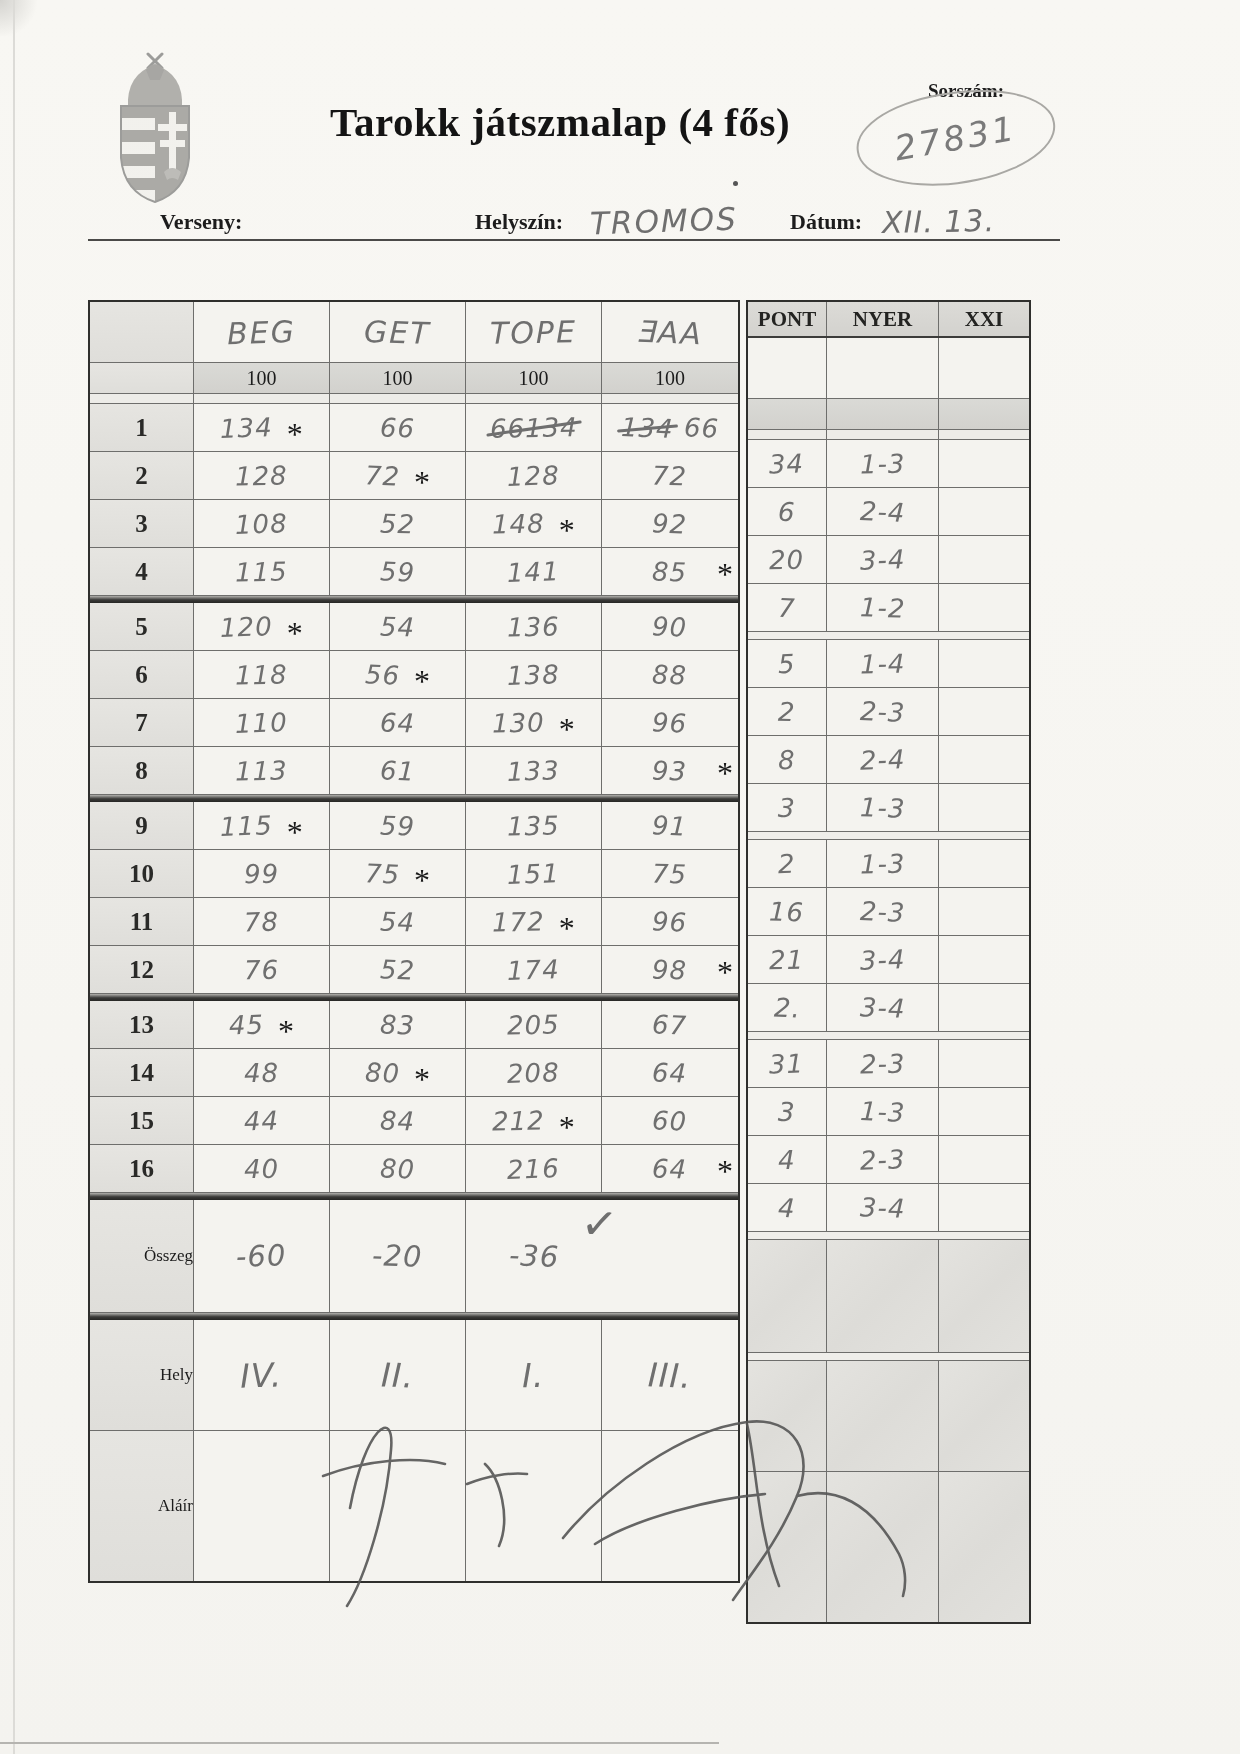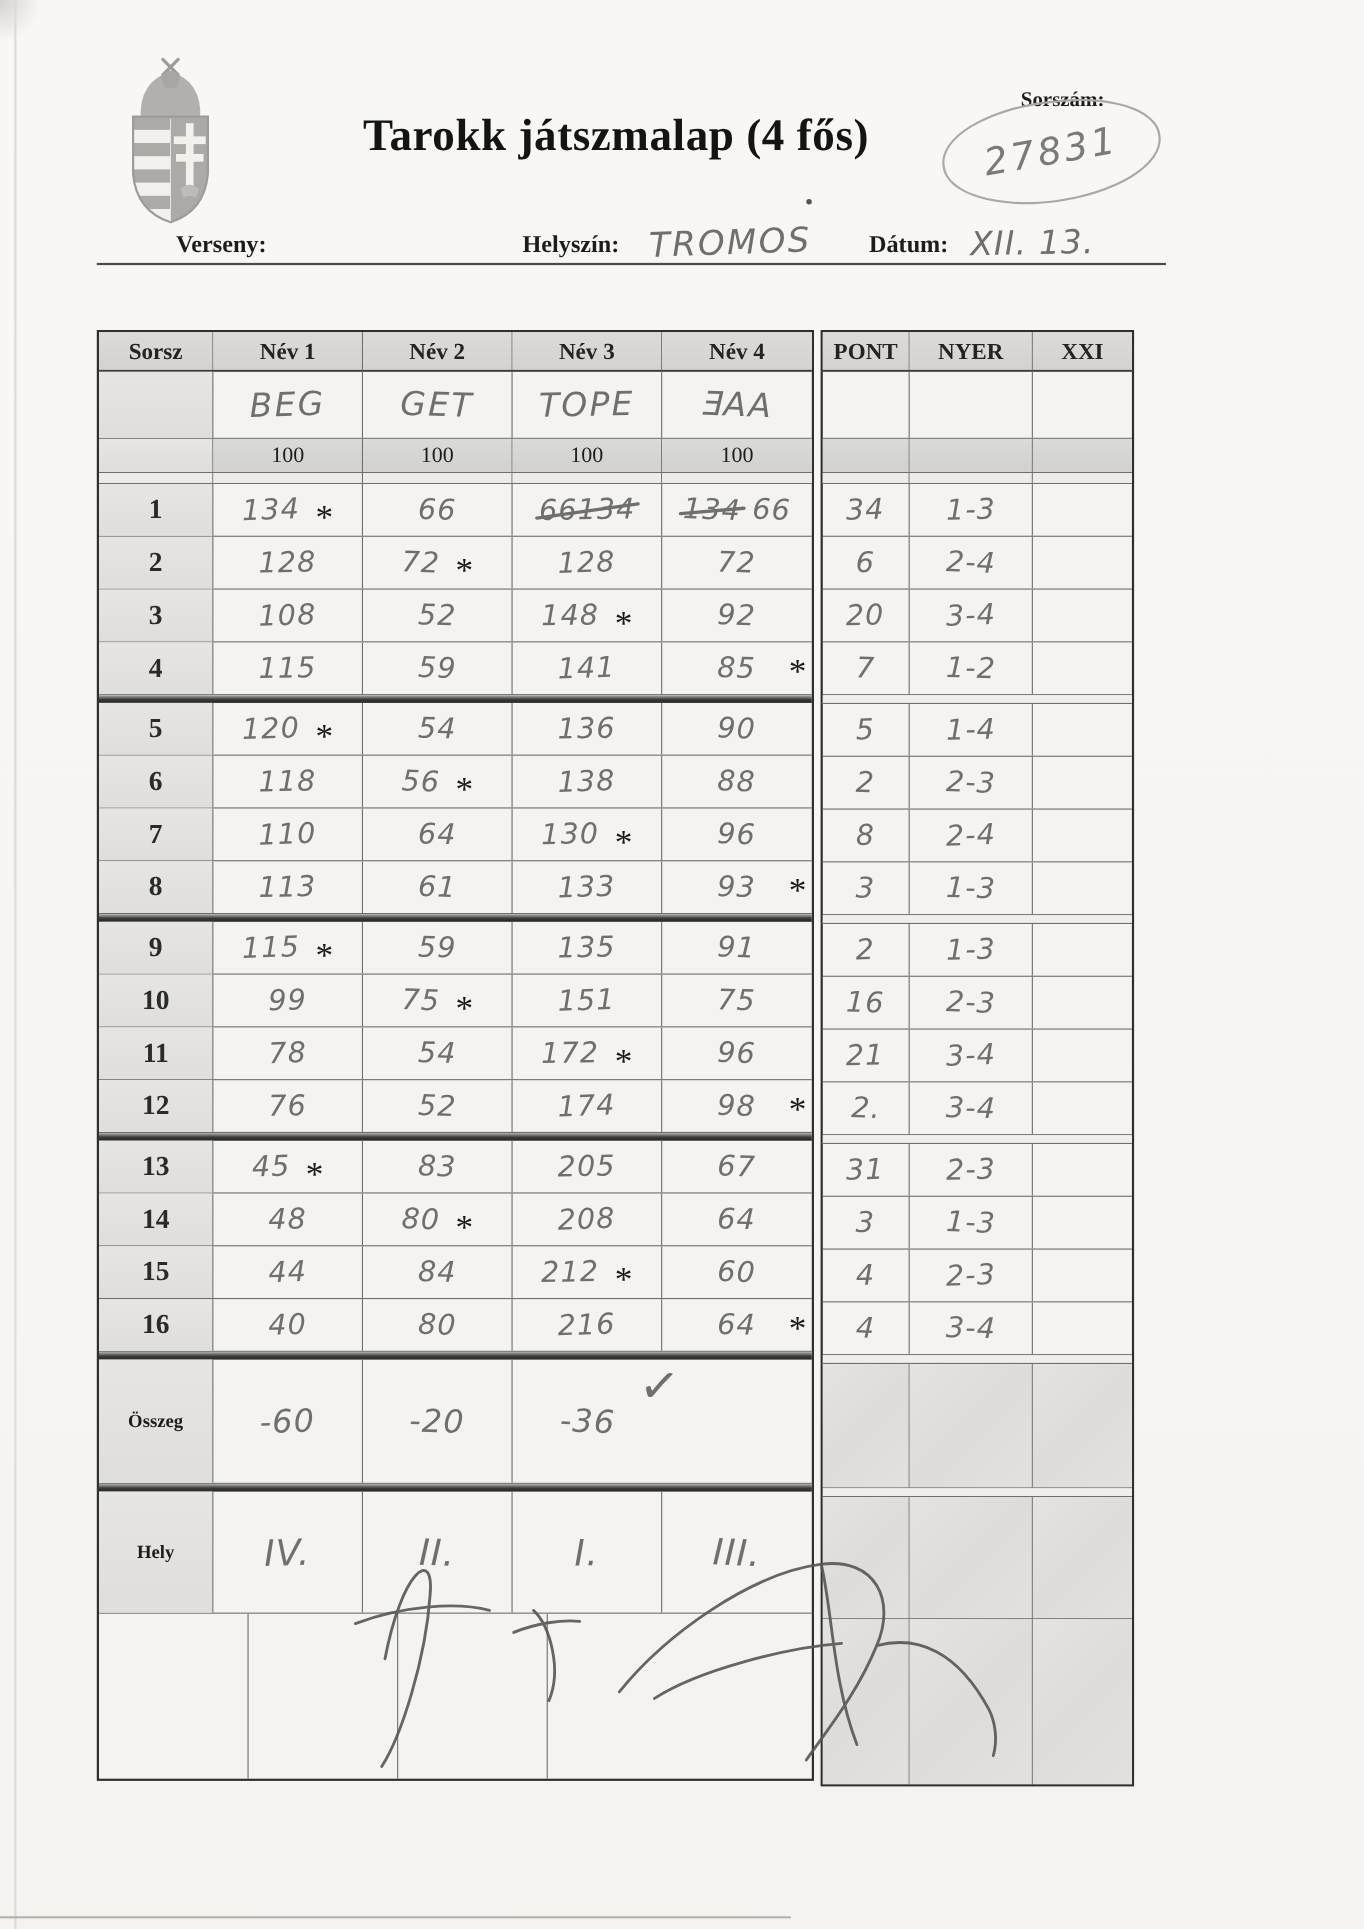--- a/index.html
+++ b/index.html
@@ -47,21 +47,21 @@
   .c-sorsz{width:104px;} .c-name{width:136px;}
   .c-pont{width:79px;} .c-nyer{width:112px;} .c-xxi{width:90px;border-right:none;}
 
   .hrow{height:34px;border-bottom:2px solid #3c3c3a;}
   .hcell{background:linear-gradient(180deg,#dcdbd7,#d3d2ce);font-size:21px;font-weight:bold;color:#232321;}
   .namesrow{height:60px;} .hundredsrow{height:30px;}
   .hundcell{background:linear-gradient(180deg,#dadad6,#d2d1cd);font-size:20px;font-weight:normal;}
   .gaprow{height:9px;background:#edece8;}
   .gamerow{height:47px;}
   .scell{background:linear-gradient(180deg,#e6e5e1,#dfdeda);font-size:25px;font-weight:bold;color:#2a2a28;}
-  .lblcell{background:linear-gradient(180deg,#e6e5e1,#dfdeda);font-size:17px;font-weight:bold;}
+  .lblcell{background:linear-gradient(180deg,#e6e5e1,#dfdeda);font-size:17px;font-weight:normal;justify-content:flex-end;}
   .seprow{height:7px;background:linear-gradient(180deg,#b3b2ae,#3a3a38 55%,#262624);border-bottom:none;}
   .seprow-light{height:7px;background:#efeeea;}
   .osszegrow{height:112px;} .helyrow{height:110px;} .alairrow{height:150px;}
   .shadecell{background:linear-gradient(135deg,#e4e3df,#dddcd8 50%,#e2e1dd);}
 
   
   .hw{font-family:"DejaVu Sans",sans-serif;font-style:italic;color:#6f6f6f;letter-spacing:1px;}
   .hw-score{font-size:26px;} .hw-name{font-size:30px;letter-spacing:2px;}
   .hw-pont{font-size:26px;} .hw-sum{font-size:29px;} .hw-hely{font-size:33px;}
   .r0{transform:rotate(-2deg);} .r1{transform:rotate(1.6deg);} .r2{transform:rotate(-1deg);} .r3{transform:rotate(2.2deg);}
@@ -126,37 +126,20 @@
     <span class="lbl lbl-verseny">Verseny:</span>
     <span class="lbl lbl-helyszin">Helyszín:</span>
     <span class="hwv val-helyszin">TROMOS</span>
     <span class="lbl lbl-datum">Dátum:</span>
     <span class="hwv val-datum">XII. 13.</span>
     <span class="ink-dot"></span>
   </div>
 
   <div class="tablewrap">
     <div class="gtable" id="ltable">
-        <div class="trow hrow">
-          <div class="cell hcell c-sorsz">
-            <span>Sorsz</span>
-          </div>
-          <div class="cell hcell c-name">
-            <span>Név 1</span>
-          </div>
-          <div class="cell hcell c-name">
-            <span>Név 2</span>
-          </div>
-          <div class="cell hcell c-name">
-            <span>Név 3</span>
-          </div>
-          <div class="cell hcell c-name last">
-            <span>Név 4</span>
-          </div>
-        </div>
         <div class="trow namesrow">
           <div class="cell scell c-sorsz"></div>
           <div class="cell c-name">
             <span class="hw hw-name r0">BEG</span>
           </div>
           <div class="cell c-name">
             <span class="hw hw-name r1">GET</span>
           </div>
           <div class="cell c-name">
             <span class="hw hw-name r2">TOPE</span>
@@ -507,20 +490,23 @@
             <span class="hw hw-hely r1">II.</span>
           </div>
           <div class="cell c-name">
             <span class="hw hw-hely r2">I.</span>
           </div>
           <div class="cell c-name last">
             <span class="hw hw-hely r3">III.</span>
           </div>
         </div>
         <div class="trow alairrow">
+          <div class="cell lblcell c-sorsz">
+            <span>Aláír</span>
+          </div>
           <div class="cell c-name"></div>
           <div class="cell c-name"></div>
           <div class="cell c-name"></div>
           <div class="cell c-name last"></div>
         </div>
       </div>
     <div class="gtable" id="rtable">
         <div class="trow hrow">
           <div class="cell hcell c-pont">
             <span>PONT</span>

